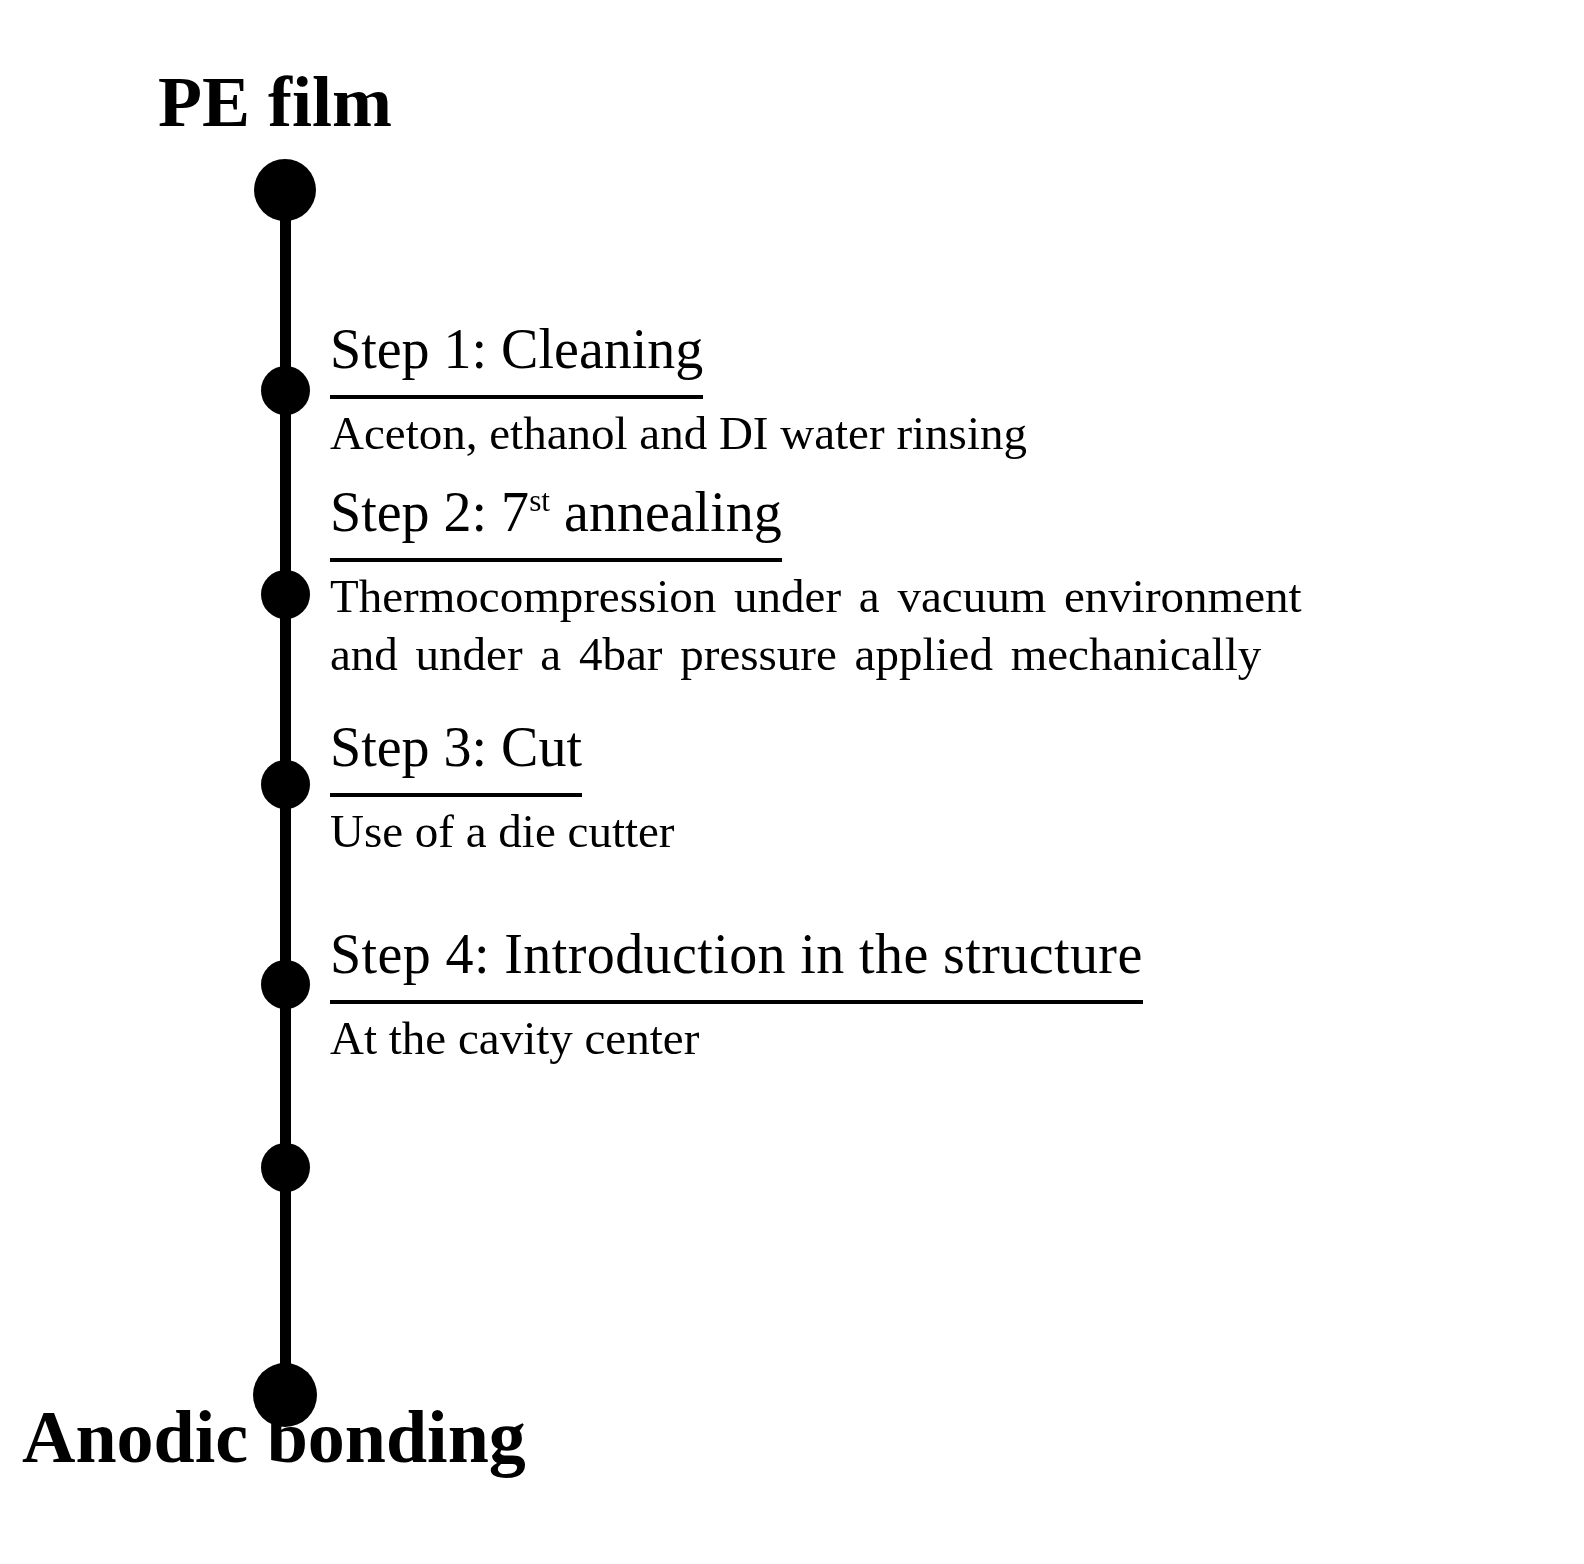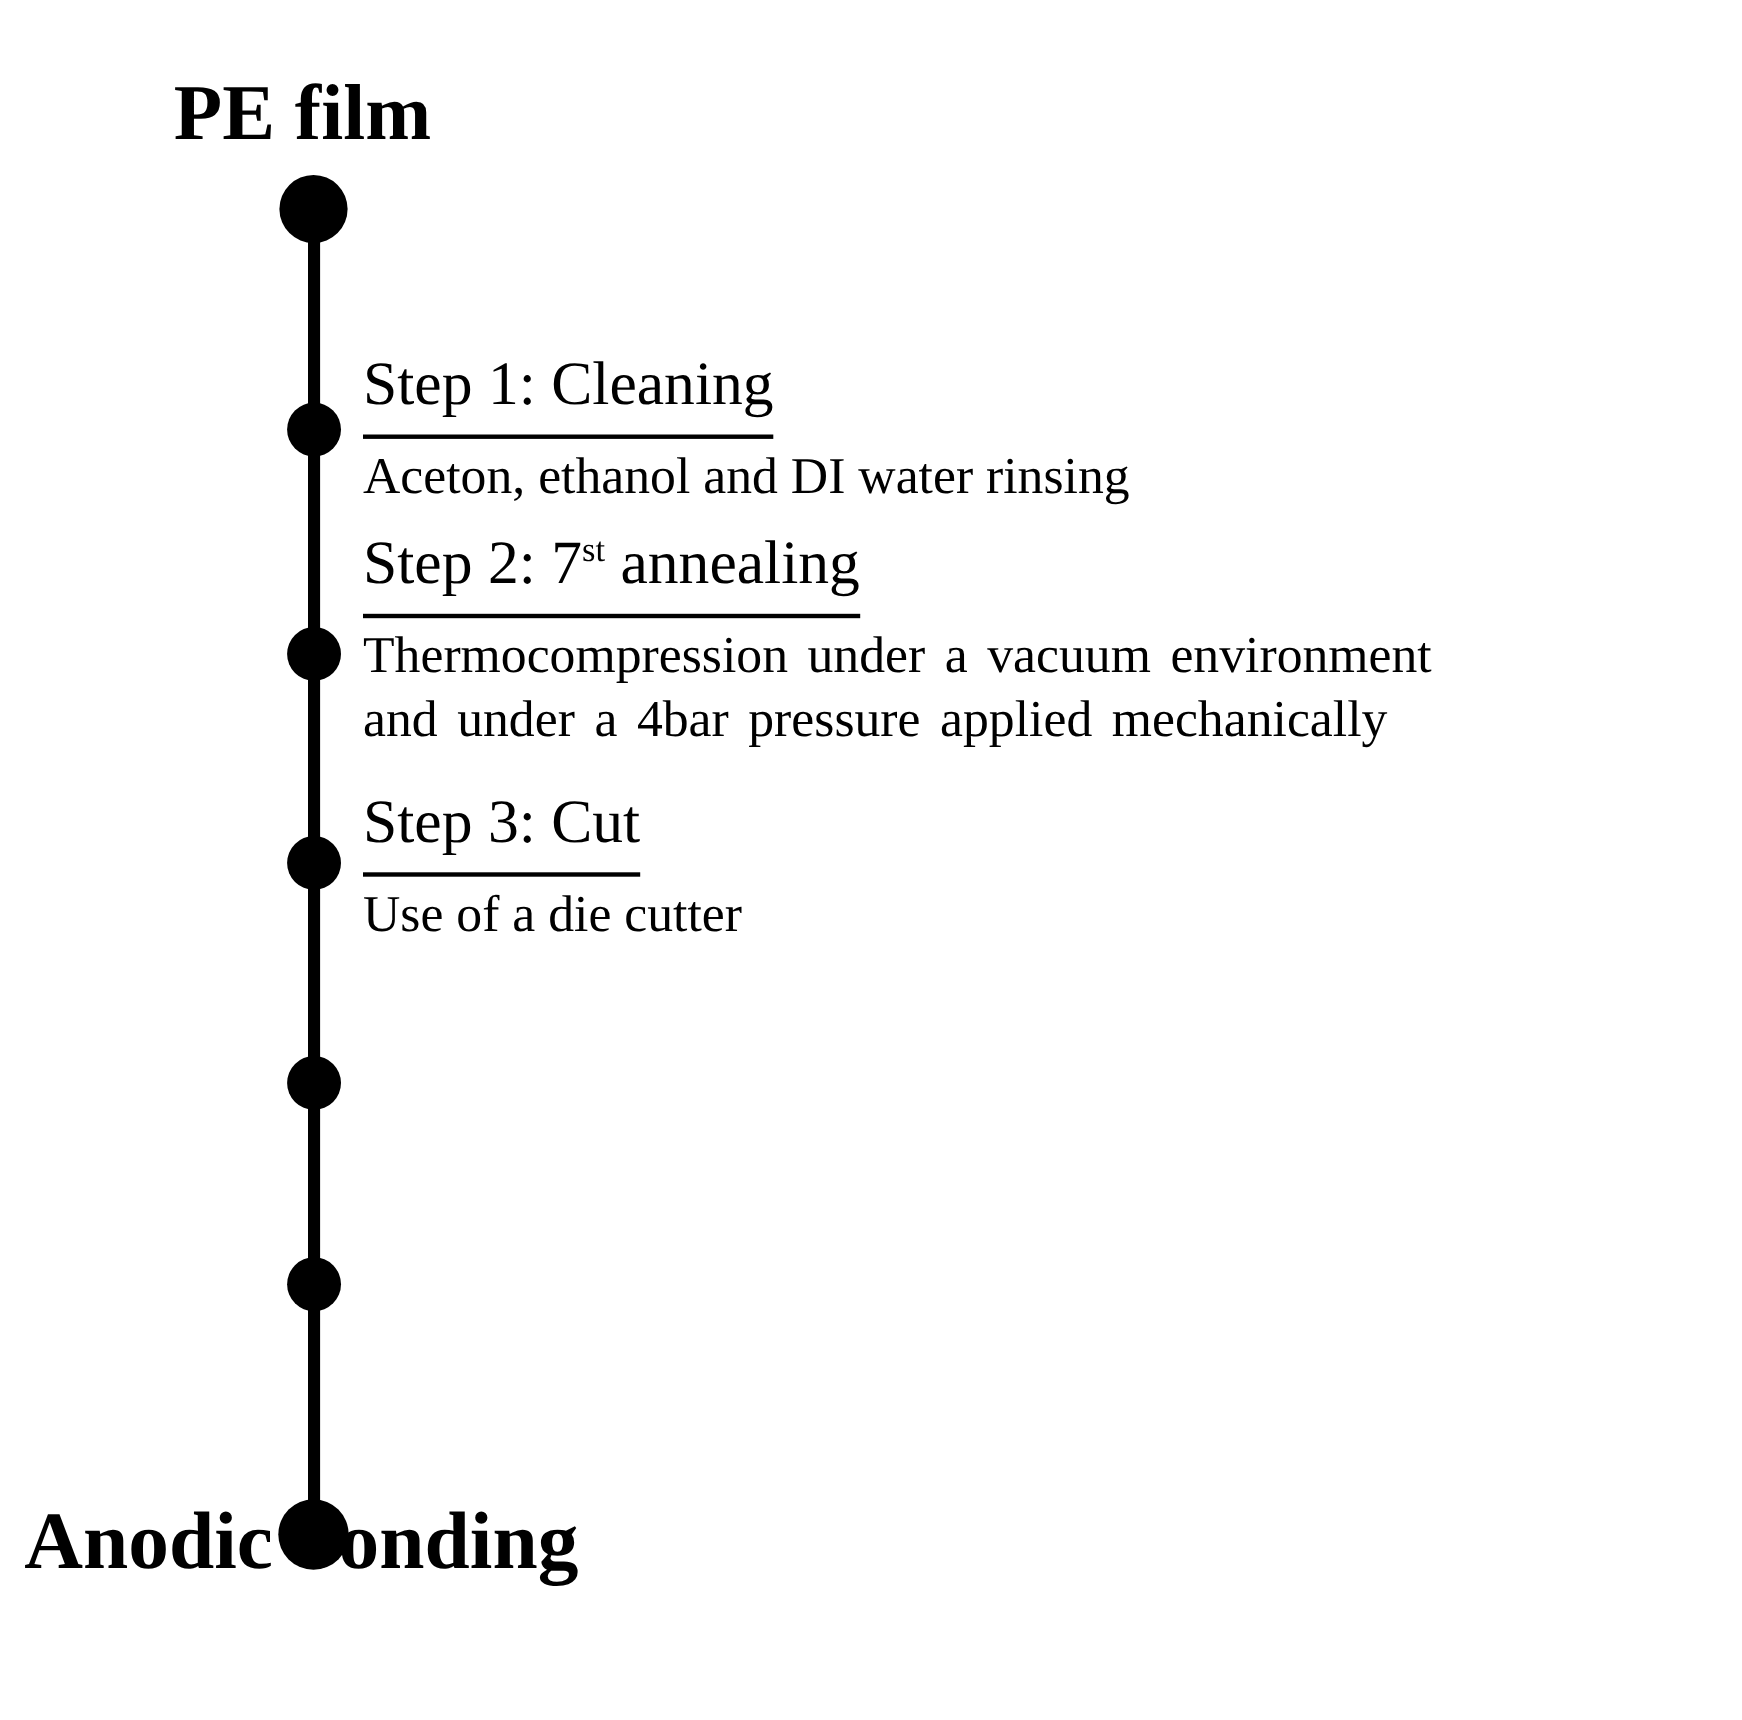--- a/index.html
+++ b/index.html
@@ -65,21 +65,21 @@
     white-space: nowrap;
     line-height: 1;
   }
   #label-top {
     left: 158px;
     top: 66px;
     font-size: 72px;
   }
   #label-bottom {
     left: 22px;
-    top: 1364px;
+    top: 1400px;
     font-size: 74px;
   }
 
   
   .step-block {
     position: absolute;
     left: 330px;
   }
   .step-title {
     font-size: 56px;
@@ -144,17 +144,23 @@
     </div>
   </div>
 
   <div id="step-3" class="step-block">
     <div class="step-title"><span>Step 3: Cut</span></div>
     <div class="step-desc">
       <div class="line">Use of a die cutter</div>
     </div>
   </div>
 
+  <div id="step-4" class="step-block">
+    <div class="step-title"><span>Step 4: Introduction in the structure</span></div>
+    <div class="step-desc">
+      <div class="line">At the cavity center</div>
+    </div>
+  </div>
 
 
   <div id="label-bottom" class="endpoint-label">Anodic bonding</div>
 
 </div>
 
 </body></html>

